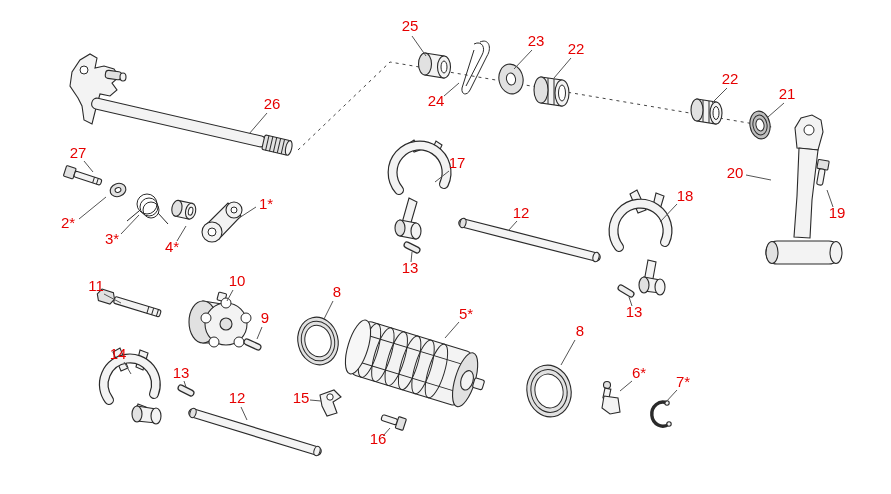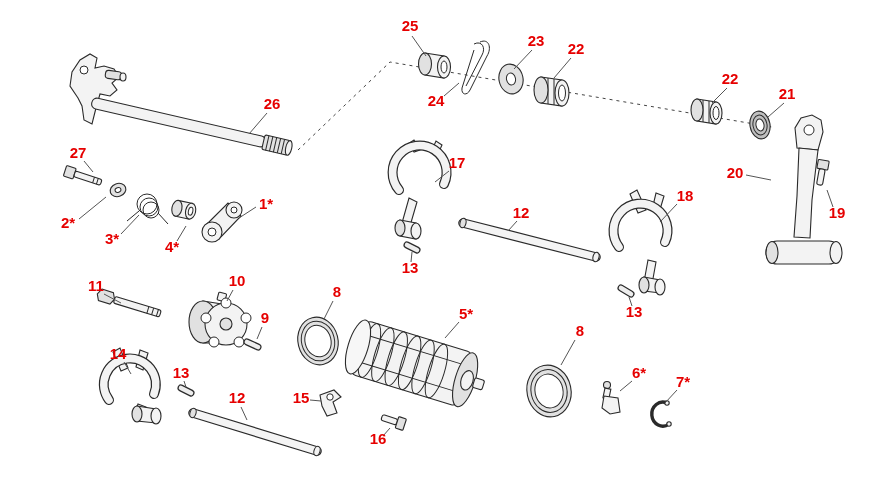--- a/index.html
+++ b/index.html
@@ -1,17 +1,17 @@
 <!DOCTYPE html>
 <html><head>
 <meta charset="utf-8">
 <style>
   html,body{margin:0;padding:0;background:#ffffff;}
   .canvas{width:891px;height:494px;background:#ffffff;position:relative;overflow:hidden;
-          font-family:"Liberation Sans",sans-serif;font-weight:bold;}
+          font-family:"Liberation Sans",sans-serif;}
   svg{display:block;}
   .part{fill:#f3f3f3;stroke:#2a2a2a;stroke-width:1.1;}
   .fill-l{fill:#f7f7f7;}
   .fill-m{fill:#e1e1e1;}
   .fill-d{fill:#bfbfbf;}
   .ln{stroke:#2a2a2a;stroke-width:1;fill:none;}
   .hole{fill:#ffffff;stroke:#2a2a2a;stroke-width:1;}
   .arcOuter{stroke:#2a2a2a;stroke-width:10;fill:none;stroke-linecap:round;}
   .arcInner{stroke:#f3f3f3;stroke-width:7.6;fill:none;stroke-linecap:round;}
   .rodOuter{stroke:#2a2a2a;stroke-width:9.5;fill:none;stroke-linecap:round;}

